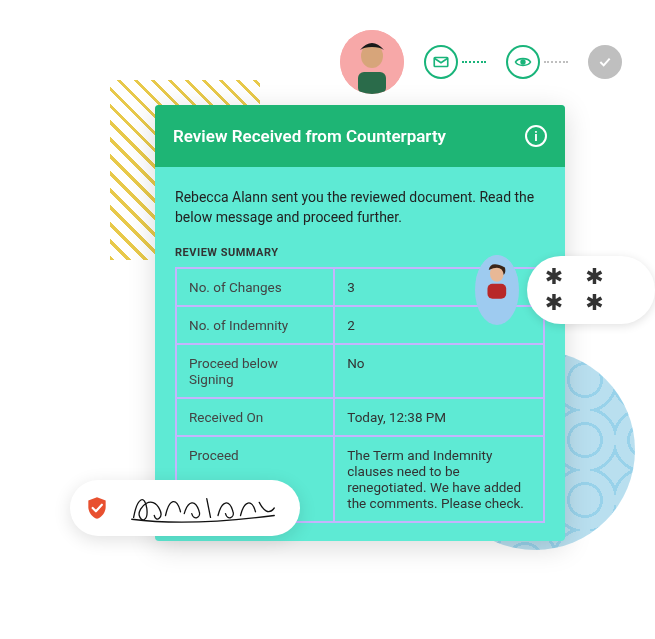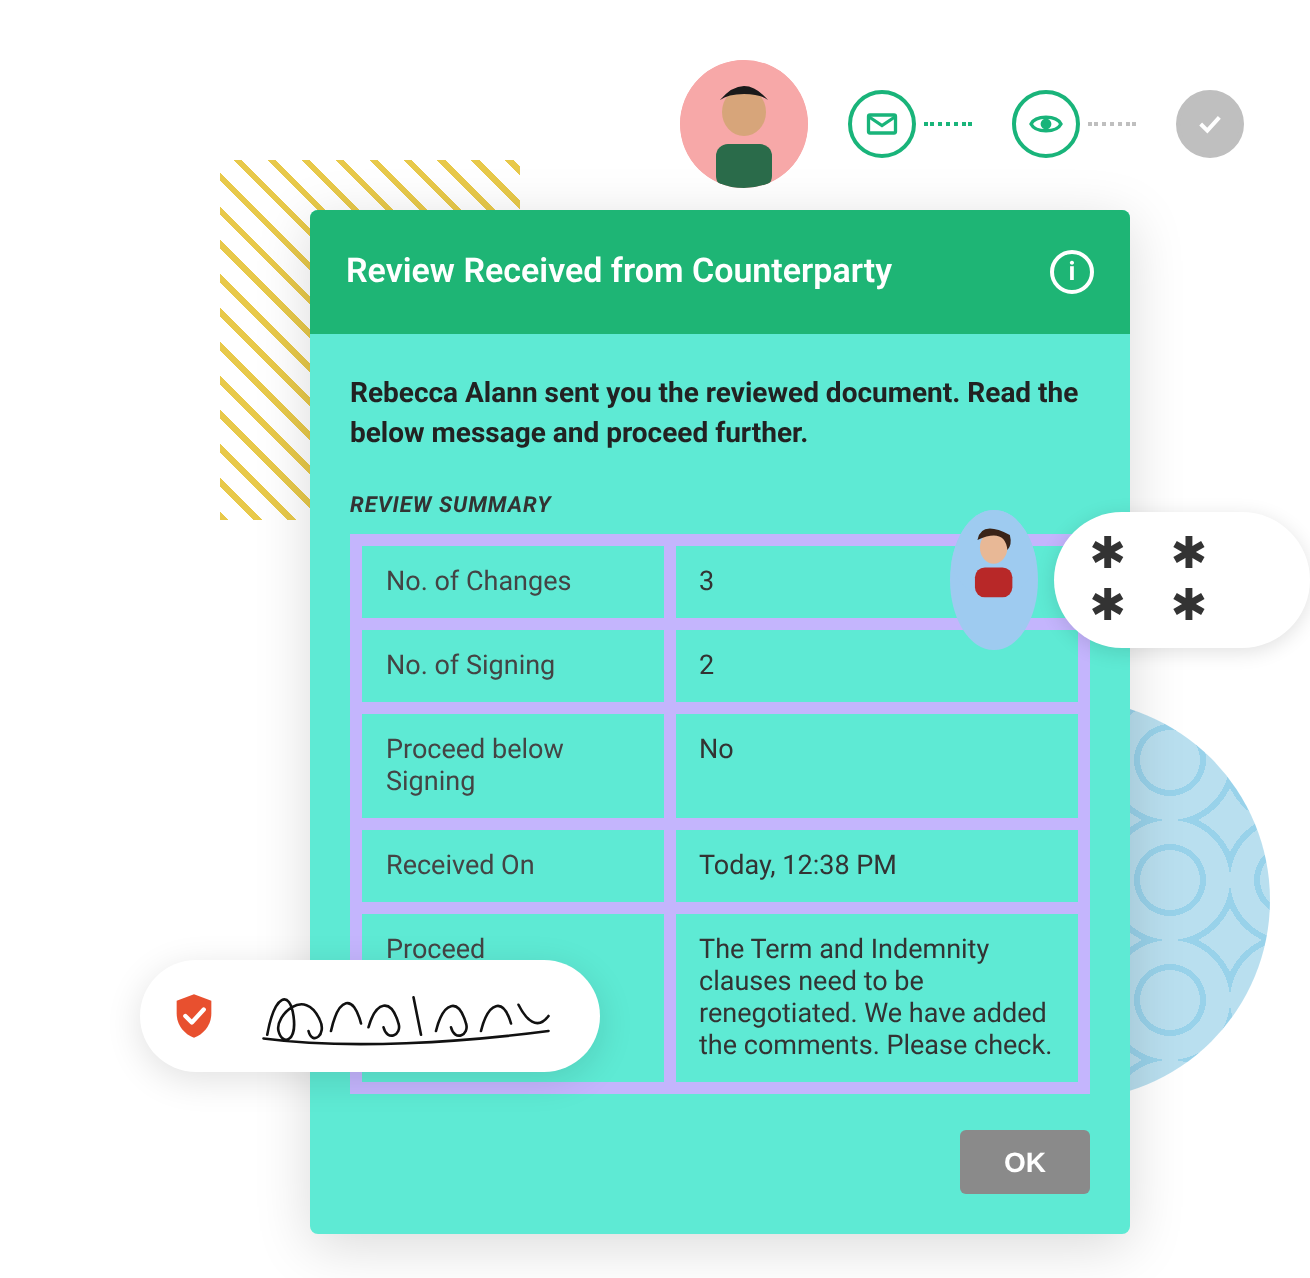--- a/index.html
+++ b/index.html
@@ -109,37 +109,35 @@
     font-size: 13px;
   }
   .card-body {
     padding: 20px 20px 18px;
   }
   .intro {
     font-size: 14px;
     color: #222;
     line-height: 1.45;
     margin-bottom: 18px;
-    font-weight: bold;
   }
   .summary-label {
     font-size: 11px;
     font-weight: 700;
     letter-spacing: 0.5px;
     color: #333;
     margin-bottom: 8px;
-    font-style: italic;
   }
   table.summary {
     width: 100%;
     border-collapse: collapse;
     font-size: 13.5px;
   }
   table.summary td {
-    border: 6px solid #c4b5fd;
+    border: 2px solid #c4b5fd;
     padding: 10px 12px;
     vertical-align: top;
     color: #333;
   }
   table.summary td:first-child {
     width: 43%;
     color: #444;
   }
   .card-footer {
     display: flex;
@@ -252,40 +250,37 @@
   <div class="card-body">
     <p class="intro">Rebecca Alann sent you the reviewed document. Read the below message and proceed further.</p>
     <div class="summary-label">REVIEW SUMMARY</div>
     <table class="summary">
       <tbody>
         <tr>
           <td>No. of Changes</td>
           <td>3</td>
         </tr>
         <tr>
-          <td>No. of Signing</td>
+          <td>No. of Indemnity</td>
           <td>2</td>
         </tr>
         <tr>
           <td>Proceed below Signing</td>
           <td>No</td>
         </tr>
         <tr>
           <td>Received On</td>
           <td>Today, 12:38 PM</td>
         </tr>
         <tr>
           <td>Proceed</td>
           <td>The Term and Indemnity clauses need to be renegotiated. We have added the comments. Please check.</td>
         </tr>
       </tbody>
     </table>
-  </div>
-  <div class="card-footer">
-    <button class="ok-btn">OK</button>
   </div>
 </div>
 
 <div class="avatar2-wrap">
   <div class="avatar2">
     <svg viewBox="0 0 70 70">
       <circle cx="35" cy="35" r="35" fill="#9ecbf0"></circle>
       <ellipse cx="35" cy="30" rx="11" ry="13" fill="#e8b896"></ellipse>
       <path d="M22 24 q3 -16 26 -4 q2 8 -2 12 q-2 -18 -24 -8" fill="#3a2418"></path>
       <rect x="20" y="46" width="30" height="24" rx="8" fill="#b82828"></rect>

